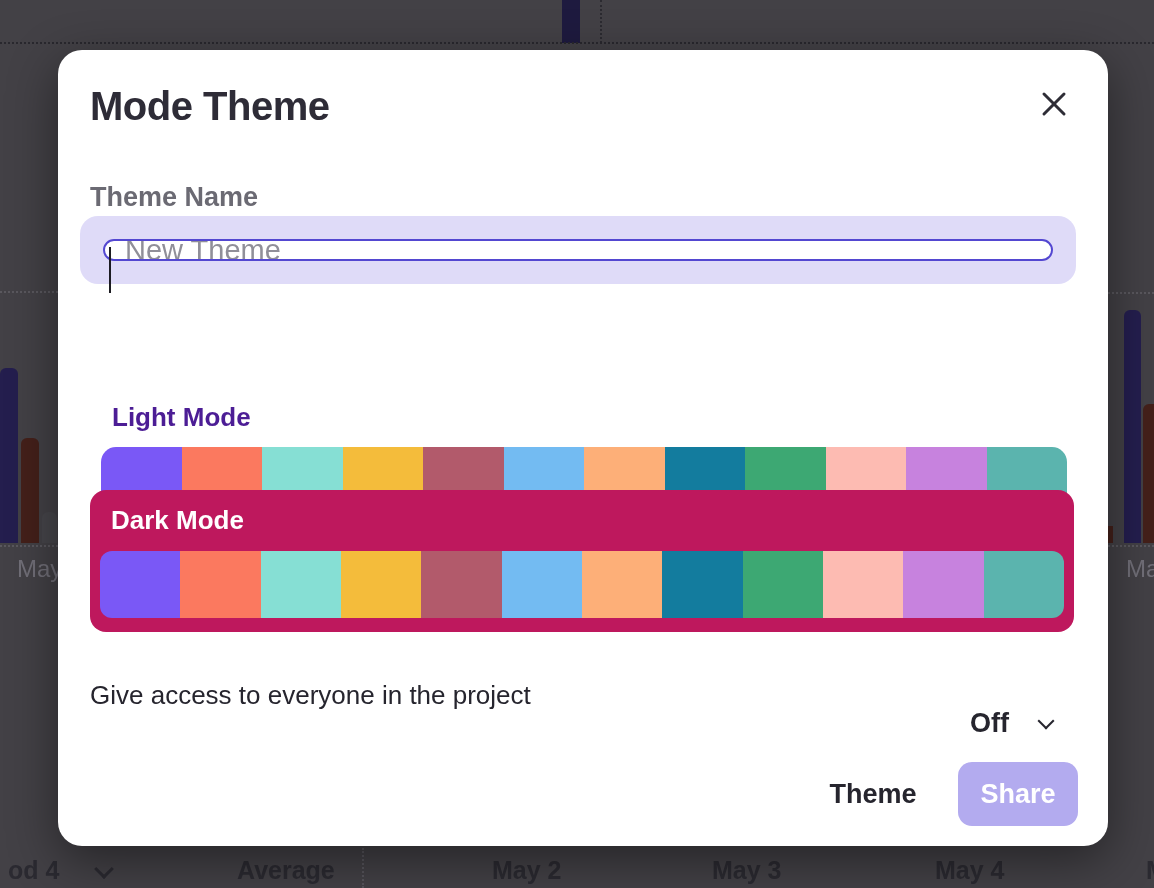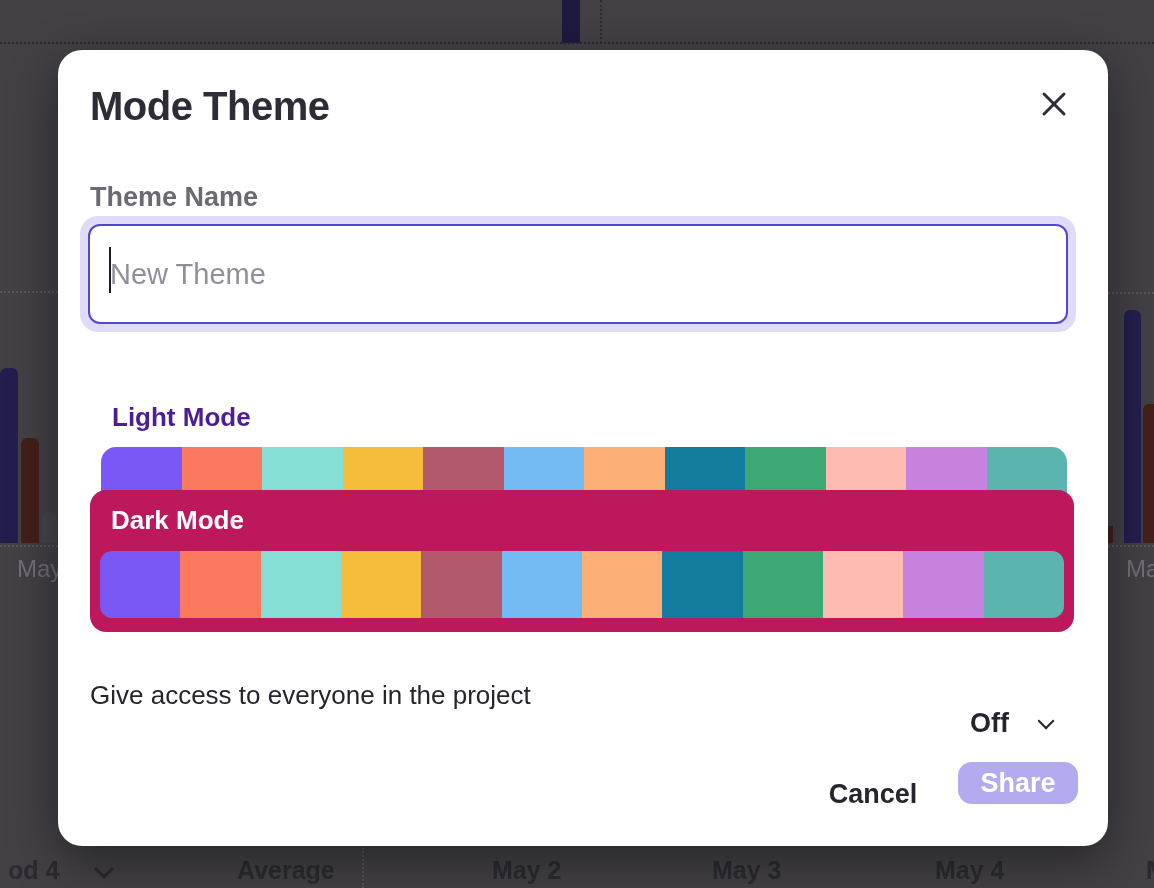--- a/index.html
+++ b/index.html
@@ -34,22 +34,22 @@
   .close-btn{
     position:absolute;left:976px;top:34px;width:40px;height:40px;
     display:flex;align-items:center;justify-content:center;cursor:pointer;
     background:none;border:none;padding:0;
   }
   .field-label{
     position:absolute;left:32px;top:132px;
     font-size:27px;font-weight:700;color:#6b6a73;
   }
   .input-ring{
-    position:absolute;left:22px;top:166px;width:996px;height:116px;
-    background:#dfdbf8;border-radius:18px;box-sizing:border-box;padding:8px;
+    position:absolute;left:22px;top:166px;width:996px;height:68px;
+    background:#dfdbf8;border-radius:18px;box-sizing:border-box;padding:23px;
   }
   .theme-input{
     width:100%;height:100%;box-sizing:border-box;
     border:2px solid #5347d1;border-radius:12px;background:#fff;
     padding:0 0 0 20px;font-size:29px;color:#2e2c37;outline:none;
     font-family:"Liberation Sans",sans-serif;
   }
   .theme-input::placeholder{color:#908f99;opacity:1;}
   .caret{
     position:absolute;left:29px;top:31px;width:2px;height:46px;background:#1c1b22;
@@ -81,21 +81,21 @@
   }
   .access-value{font-size:27px;font-weight:600;color:#26252e;}
   .chev-sm{display:inline-block;width:10px;height:10px;border-right:2.5px solid #26252e;border-bottom:2.5px solid #26252e;transform:rotate(45deg);margin-top:-6px;}
 
   .cancel-btn{
     position:absolute;left:760px;top:722px;width:110px;height:44px;
     background:none;border:none;font-size:27px;font-weight:600;color:#26252e;
     cursor:pointer;font-family:"Liberation Sans",sans-serif;
   }
   .share-btn{
-    position:absolute;left:900px;top:712px;width:120px;height:42px;
+    position:absolute;left:900px;top:712px;width:120px;height:64px;
     background:#b3abef;border:none;border-radius:14px;
     font-size:27px;font-weight:600;color:#ffffff;cursor:pointer;
     font-family:"Liberation Sans",sans-serif;
   }
 </style>
 </head>
 <body>
 
 <div class="stage">
 
@@ -179,17 +179,17 @@
         </div>
     </div>
 
     <div class="access-label">Give access to everyone in the project</div>
 
     <button class="access-select">
       <span class="access-value">Off</span>
       <span class="chev-sm"></span>
     </button>
 
-    <button class="cancel-btn">Cancel</button>
+    <button class="cancel-btn">Theme</button>
     <button class="share-btn">Share</button>
 
   </div>
 </div>
 
 </body></html>

